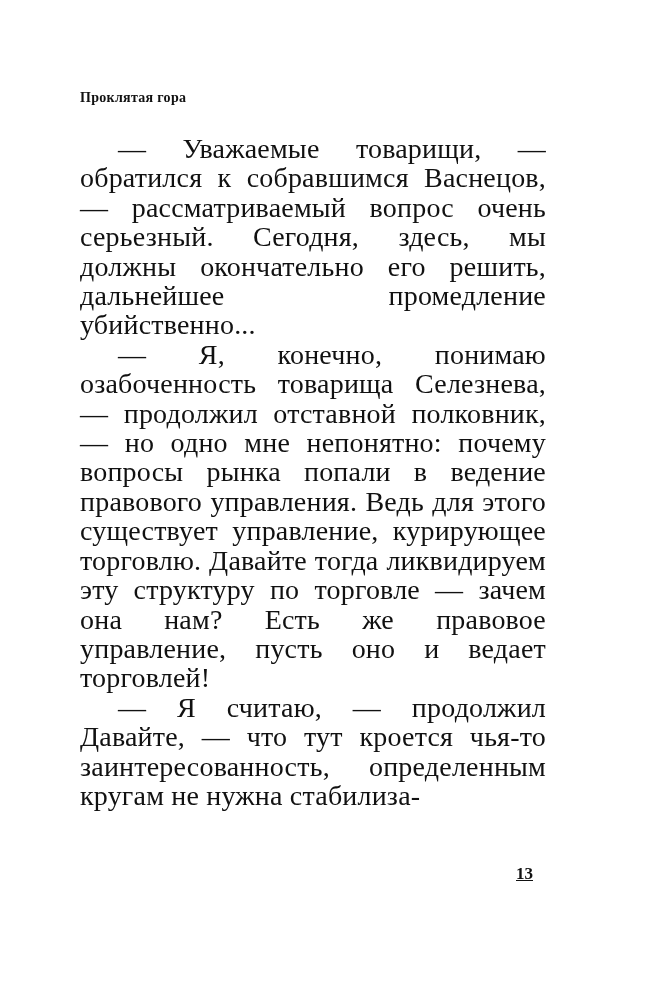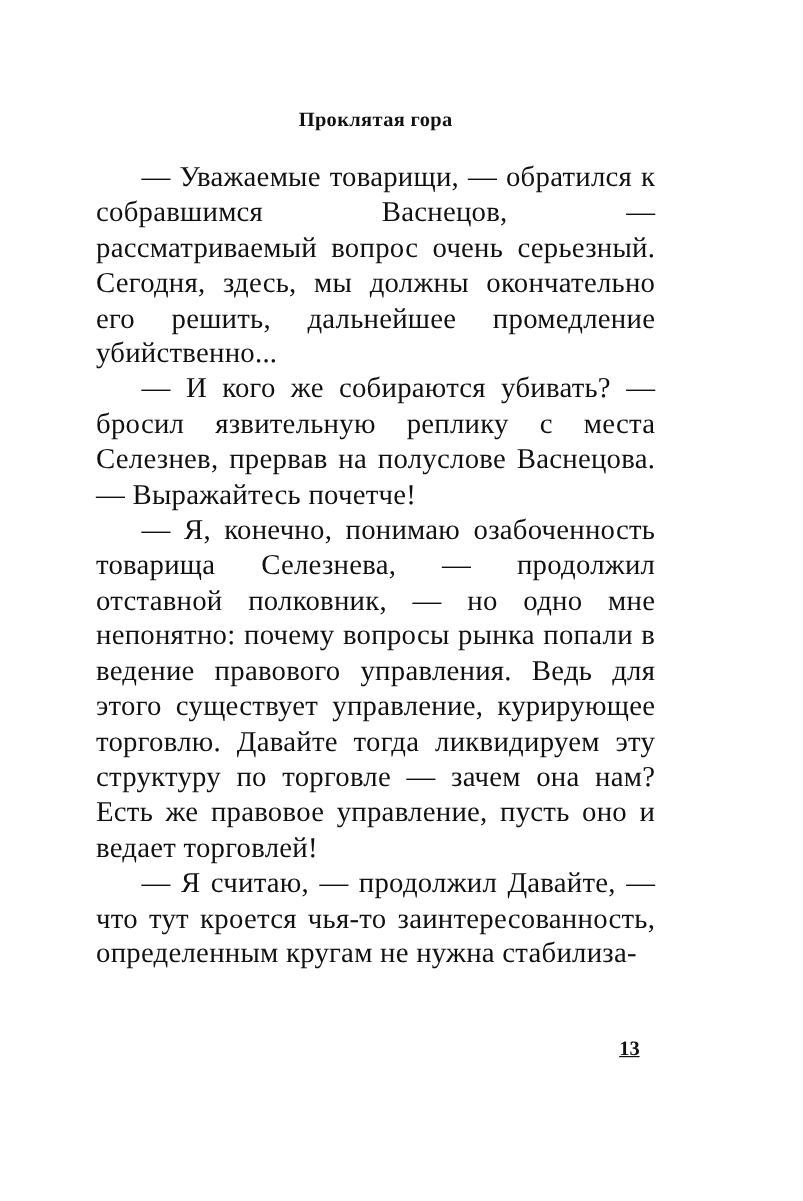--- a/index.html
+++ b/index.html
@@ -14,32 +14,32 @@
       background: #ffffff;
       color: #111111;
       font-family: "Liberation Serif", "DejaVu Serif", serif;
       overflow: hidden;
     }
     .running-head {
       position: absolute;
       top: 90px;
       left: 80px;
       width: 466px;
-      text-align: center;
-      font-size: 17px;
+      text-align: left;
+      font-size: 14px;
       font-weight: bold;
       letter-spacing: 0.3px;
       color: #111111;
     }
     .body-text {
       position: absolute;
       top: 134px;
       left: 80px;
       width: 466px;
-      font-size: 24px;
+      font-size: 28px;
       line-height: 29.4px;
       text-align: justify;
       letter-spacing: 0.2px;
       hyphens: auto;
       -webkit-hyphens: auto;
     }
     .body-text p {
       margin: 0;
       padding: 0;
       text-indent: 38px;
@@ -57,19 +57,18 @@
     }
   </style>
 </head>
 <body>
 
 <div class="book-page">
   <div class="running-head">Проклятая гора</div>
 
   <div class="body-text">
     <p>— Уважаемые товарищи, — обратился к собравшимся Васнецов, — рассматриваемый вопрос очень серьезный. Сегодня, здесь, мы должны окончательно его решить, дальнейшее промедление убийственно...</p>
-    <p>— И кого же собираются убивать? — бросил язвительную реплику с места Селезнев, прервав на полуслове Васнецова. — Выражайтесь почетче!</p>
     <p>— Я, конечно, понимаю озабоченность товарища Селезнева, — продолжил отставной полковник, — но одно мне непонятно: почему вопросы рынка попали в ведение правового управления. Ведь для этого существует управление, курирующее торговлю. Давайте тогда ликвидируем эту структуру по торговле — зачем она нам? Есть же правовое управление, пусть оно и ведает торговлей!</p>
     <p>— Я считаю, — продолжил Давайте, — что тут кроется чья-то заинтересованность, определенным кругам не нужна стабилиза-</p>
   </div>
 
   <div class="page-number">13</div>
 </div>
 
 </body></html>

